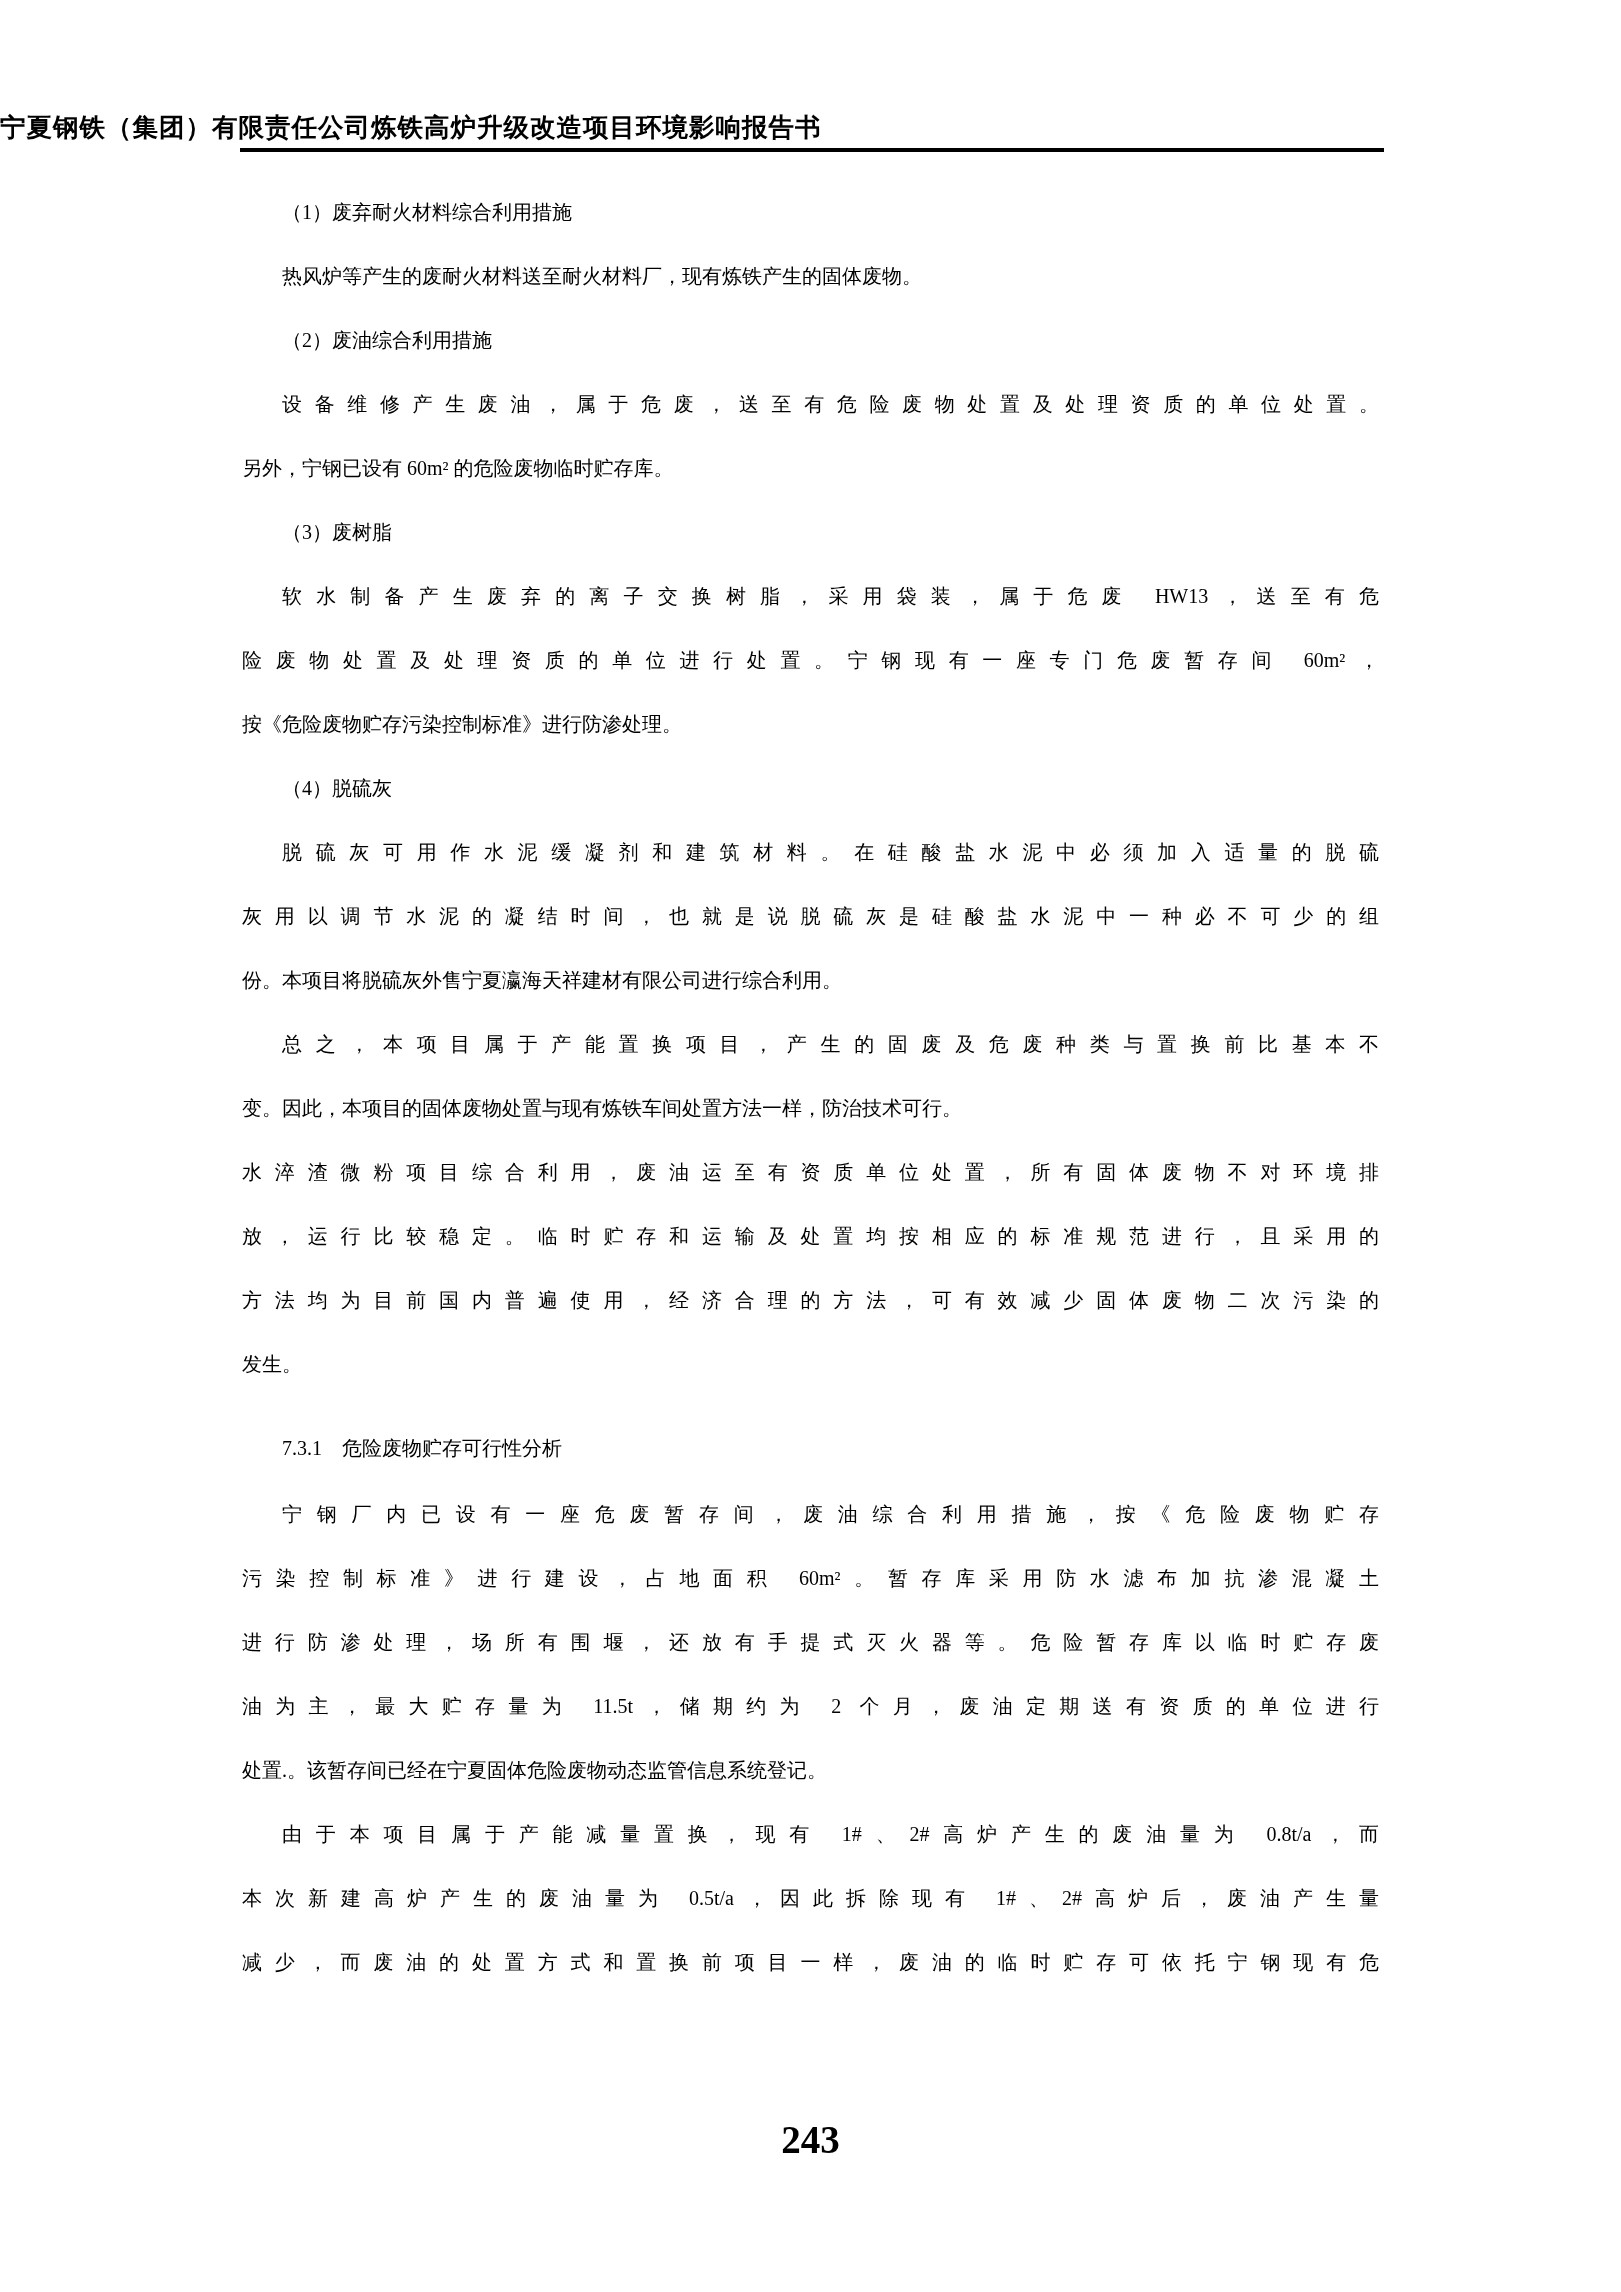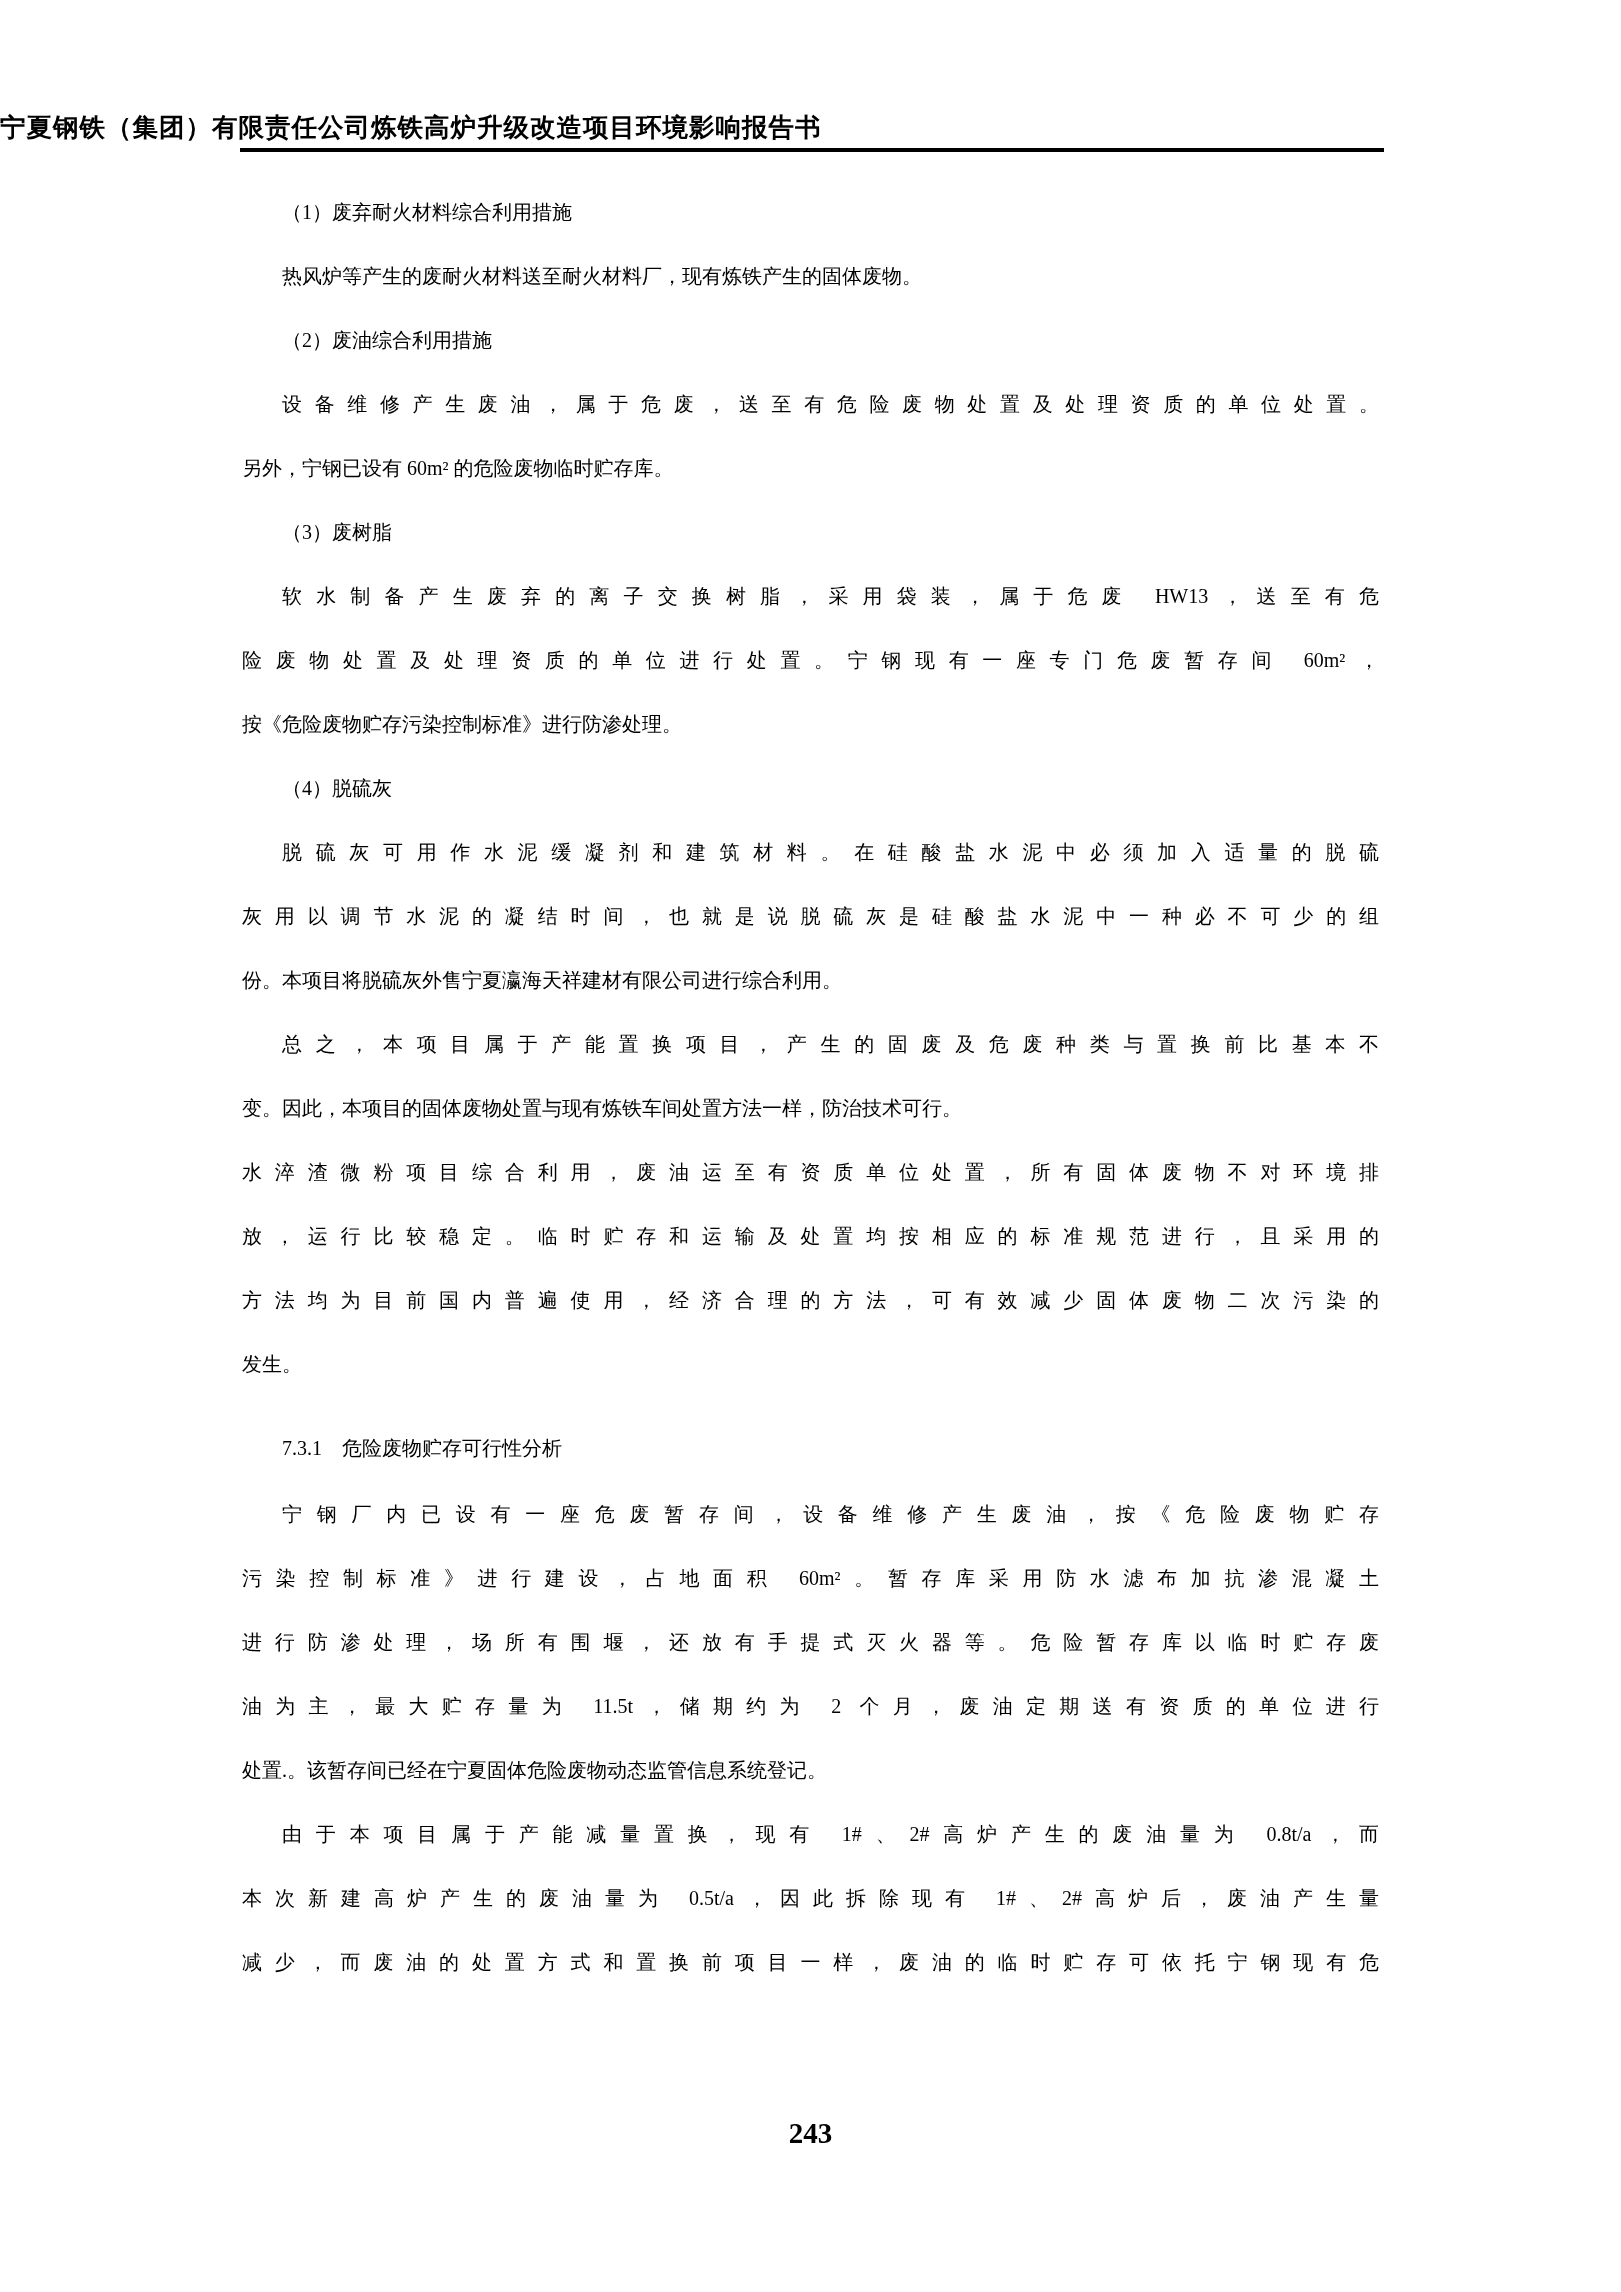--- a/index.html
+++ b/index.html
@@ -56,21 +56,21 @@
   .sec-heading {
     margin-top: 19.6px;
     margin-bottom: 2.9px;
   }
   .page-number {
     position: absolute;
     top: 2117px;
     left: 0;
     width: 100%;
     text-align: center;
-    font-size: 29px;
+    font-size: 39px;
     font-weight: bold;
   }
 </style>
 </head>
 <body>
 
 <div class="page">
 
   <div class="header-title">宁夏钢铁（集团）有限责任公司炼铁高炉升级改造项目环境影响报告书</div>
   <div class="header-rule"></div>
@@ -89,21 +89,21 @@
     <div class="ln ind just">脱硫灰可用作水泥缓凝剂和建筑材料。在硅酸盐水泥中必须加入适量的脱硫</div>
     <div class="ln just">灰用以调节水泥的凝结时间，也就是说脱硫灰是硅酸盐水泥中一种必不可少的组</div>
     <div class="ln">份。本项目将脱硫灰外售宁夏瀛海天祥建材有限公司进行综合利用。</div>
     <div class="ln ind just">总之，本项目属于产能置换项目，产生的固废及危废种类与置换前比基本不</div>
     <div class="ln">变。因此，本项目的固体废物处置与现有炼铁车间处置方法一样，防治技术可行。</div>
     <div class="ln just">水淬渣微粉项目综合利用，废油运至有资质单位处置，所有固体废物不对环境排</div>
     <div class="ln just">放，运行比较稳定。临时贮存和运输及处置均按相应的标准规范进行，且采用的</div>
     <div class="ln just">方法均为目前国内普遍使用，经济合理的方法，可有效减少固体废物二次污染的</div>
     <div class="ln">发生。</div>
     <div class="ln ind sec-heading">7.3.1　危险废物贮存可行性分析</div>
-    <div class="ln ind just">宁钢厂内已设有一座危废暂存间，设备维修产生废油，按《危险废物贮存</div>
+    <div class="ln ind just">宁钢厂内已设有一座危废暂存间，废油综合利用措施，按《危险废物贮存</div>
     <div class="ln just">污染控制标准》进行建设，占地面积 60m²。暂存库采用防水滤布加抗渗混凝土</div>
     <div class="ln just">进行防渗处理，场所有围堰，还放有手提式灭火器等。危险暂存库以临时贮存废</div>
     <div class="ln just">油为主，最大贮存量为 11.5t，储期约为 2 个月，废油定期送有资质的单位进行</div>
     <div class="ln">处置.。该暂存间已经在宁夏固体危险废物动态监管信息系统登记。</div>
     <div class="ln ind just">由于本项目属于产能减量置换，现有 1#、2#高炉产生的废油量为 0.8t/a，而</div>
     <div class="ln just">本次新建高炉产生的废油量为 0.5t/a，因此拆除现有 1#、2#高炉后，废油产生量</div>
     <div class="ln just">减少，而废油的处置方式和置换前项目一样，废油的临时贮存可依托宁钢现有危</div>
   </div>
 
   <div class="page-number">243</div>

